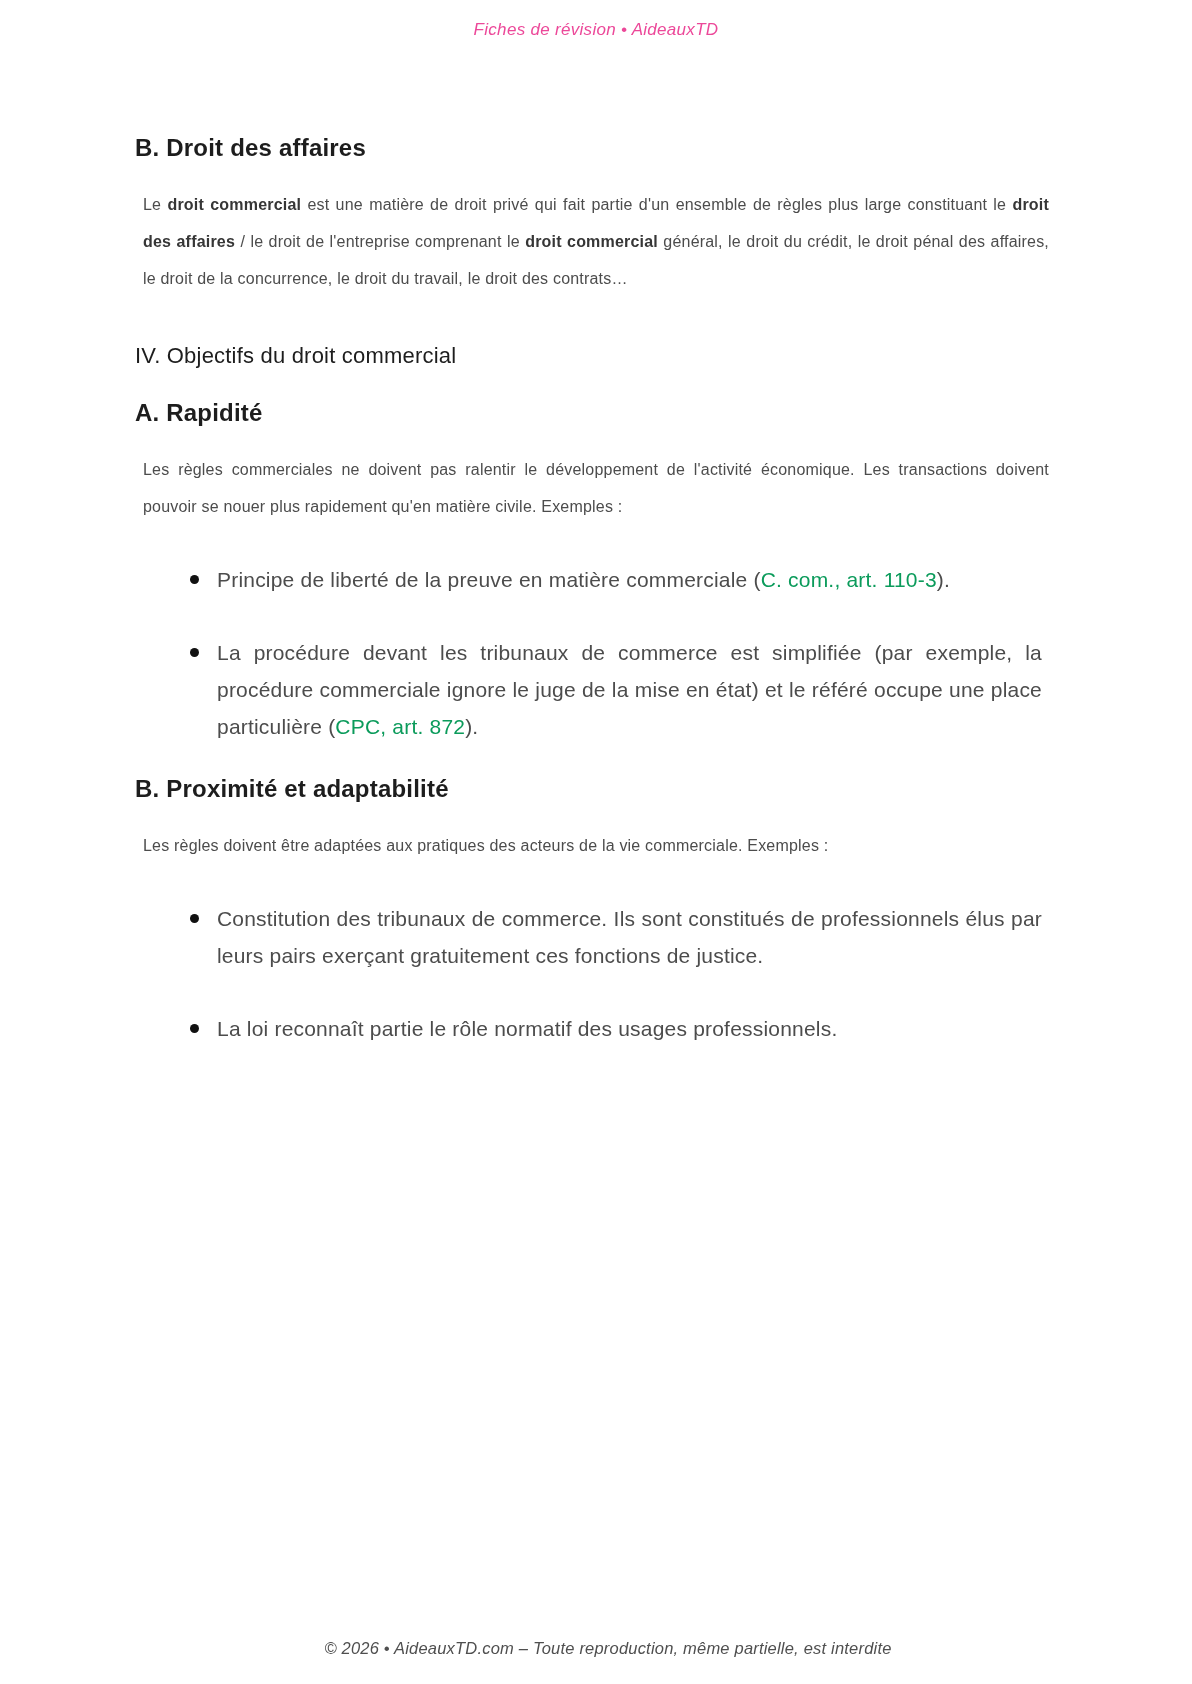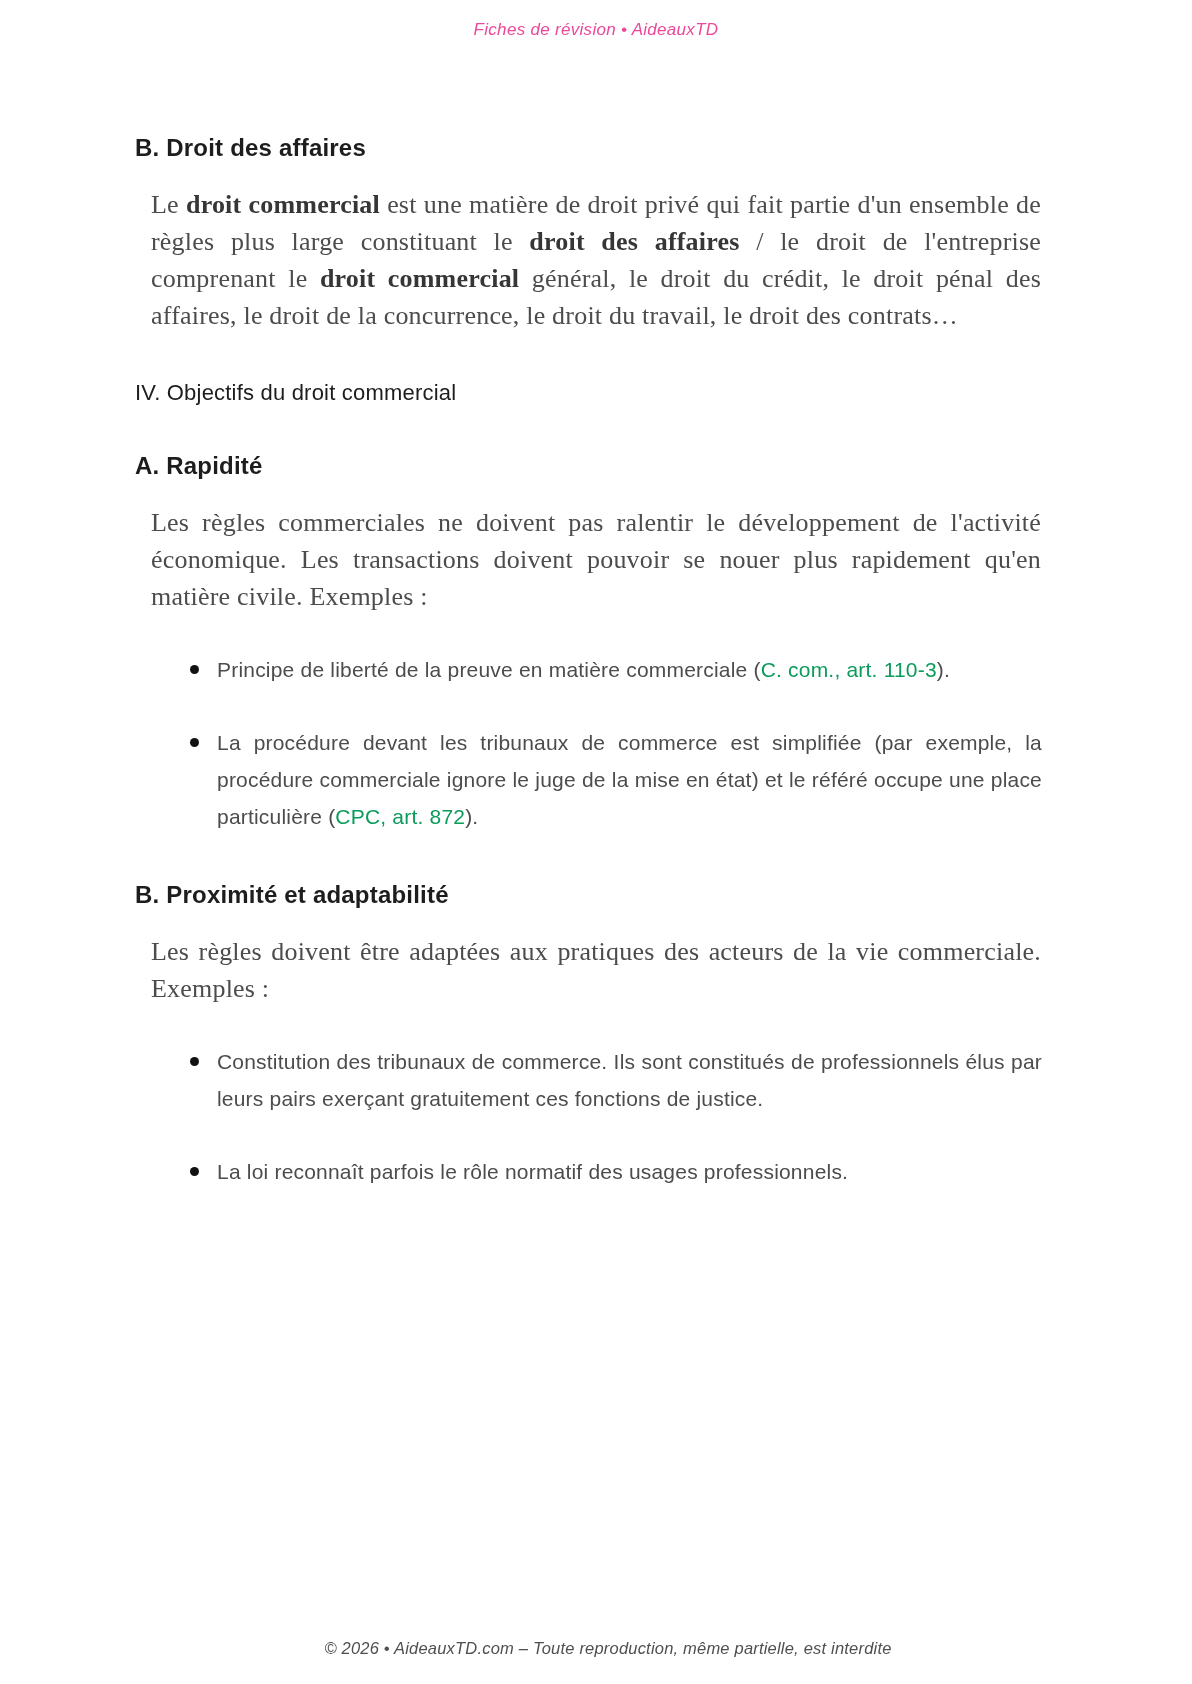--- a/index.html
+++ b/index.html
@@ -25,38 +25,37 @@
     margin:0 auto;
   }
   .h-section{
     margin:0;
     margin-top:94px;
     font-size:24px;
     font-weight:700;
     color:#1d1d1d;
     letter-spacing:.2px;
   }
-  .h-section.later{margin-top:46px;}
+  .h-section.later{margin-top:30px;}
   .h-chapter{
     margin:0;
     margin-top:46px;
     font-size:22px;
     font-weight:400;
     color:#1d1d1d;
     letter-spacing:.2px;
   }
   .para{
-    margin:16px;
+    margin:8px;
     margin-top:24px;
-    font-size:26px;
+    font-size:16px;
     line-height:37px;
     color:#4c4c4c;
     text-align:justify;
     letter-spacing:.2px;
-    font-family:Liberation Serif, serif;
   }
   .bullets{
     list-style:none;
     margin:15px;
     padding:0;
     margin-top:10px;
   }
   .bullets li{
     position:relative;
     margin-top:36px;
@@ -109,20 +108,20 @@
     <p class="para"><span>Les règles commerciales ne doivent pas ralentir le développement de l'activité économique. Les transactions doivent pouvoir se nouer plus rapidement qu'en matière civile. Exemples :</span></p>
     <ul class="bullets">
       <li><span>Principe de liberté de la preuve en matière commerciale (</span><span class="g">C. com., art. 110-3</span><span>).</span></li>
       <li><span>La procédure devant les tribunaux de commerce est simplifiée (par exemple, la procédure commerciale ignore le juge de la mise en état) et le référé occupe une place particulière (</span><span class="g">CPC, art. 872</span><span>).</span></li>
     </ul>
 
     <h2 class="h-section later">B. Proximité et adaptabilité</h2>
     <p class="para"><span>Les règles doivent être adaptées aux pratiques des acteurs de la vie commerciale. Exemples :</span></p>
     <ul class="bullets">
       <li><span>Constitution des tribunaux de commerce. Ils sont constitués de professionnels élus par leurs pairs exerçant gratuitement ces fonctions de justice.</span></li>
-      <li><span>La loi reconnaît parfois le rôle normatif des usages professionnels.</span></li>
+      <li><span>La loi reconnaît partie le rôle normatif des usages professionnels.</span></li>
     </ul>
 
   </div>
 
   <div class="doc-footer">© 2026 • AideauxTD.com – Toute reproduction, même partielle, est interdite</div>
 
 </div>
 
 </body></html>

